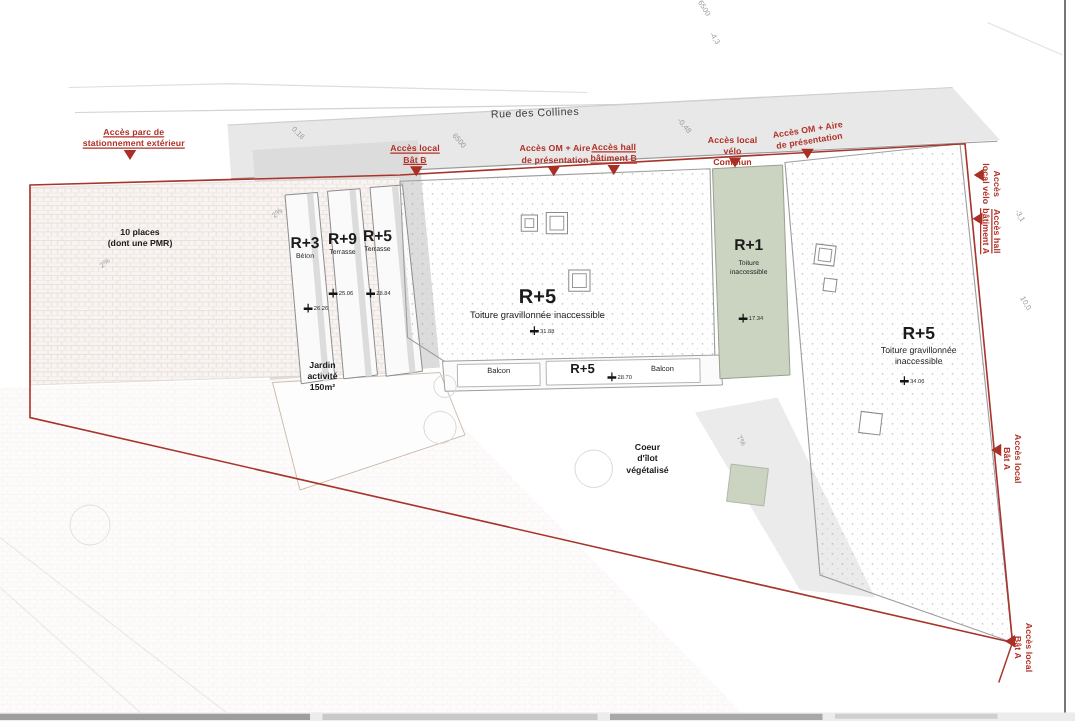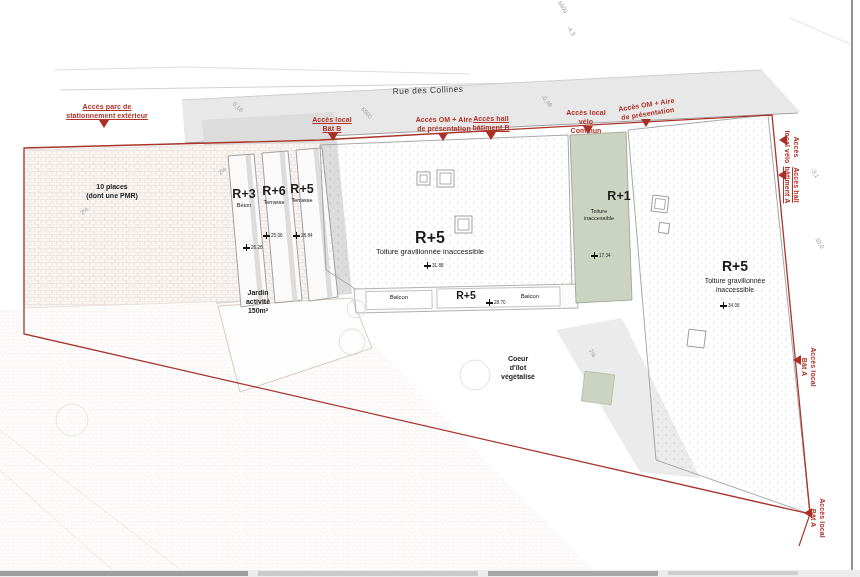--- a/index.html
+++ b/index.html
@@ -164,38 +164,38 @@
 activité
 150m²</div>
     <div class="lbl b" style="left:492px;top:355px;width:52px;font-size:7px;">Coeur
 d'îlot
 végétalisé</div>
 
     <div class="lbl b" style="left:229px;top:187px;width:30px;font-size:12.5px;">R+3</div>
     <div class="lbl" style="left:229px;top:202px;width:30px;font-size:5.5px;">Béton</div>
     <div class="marker" style="left:243px;top:238px;"><span class="cross"></span><span class="val">26.26</span></div>
 
-    <div class="lbl b" style="left:259px;top:184px;width:30px;font-size:12.5px;">R+6</div>
+    <div class="lbl b" style="left:259px;top:184px;width:30px;font-size:12.5px;">R+9</div>
     <div class="lbl" style="left:259px;top:199px;width:30px;font-size:5.5px;">Terrasse</div>
     <div class="marker" style="left:263px;top:226px;"><span class="cross"></span><span class="val">25.06</span></div>
 
     <div class="lbl b" style="left:287px;top:182px;width:30px;font-size:12.5px;">R+5</div>
     <div class="lbl" style="left:287px;top:197px;width:30px;font-size:5.5px;">Terrasse</div>
     <div class="marker" style="left:293px;top:226px;"><span class="cross"></span><span class="val">28.84</span></div>
 
     <div class="lbl b" style="left:395px;top:228px;width:70px;font-size:16px;">R+5</div>
     <div class="lbl" style="left:350px;top:247px;width:160px;font-size:7.5px;">Toiture gravillonnée inaccessible</div>
     <div class="marker" style="left:424px;top:256px;"><span class="cross"></span><span class="val">31.88</span></div>
 
     <div class="lbl" style="left:381px;top:294px;width:36px;font-size:6px;">Balcon</div>
     <div class="lbl b" style="left:450px;top:289px;width:32px;font-size:10.5px;">R+5</div>
     <div class="marker" style="left:486px;top:293px;"><span class="cross"></span><span class="val">28.70</span></div>
     <div class="lbl" style="left:512px;top:293px;width:36px;font-size:6px;">Balcon</div>
 
-    <div class="lbl b" style="left:583px;top:189px;width:32px;font-size:12.5px;margin-left:20px;">R+1</div>
+    <div class="lbl b" style="left:583px;top:189px;width:32px;font-size:12.5px;">R+1</div>
     <div class="lbl" style="left:577px;top:208px;width:44px;font-size:5.5px;">Toiture
 inaccessible</div>
     <div class="marker" style="left:591px;top:246px;"><span class="cross"></span><span class="val">17.34</span></div>
 
     <div class="lbl b" style="left:713px;top:258px;width:44px;font-size:14px;">R+5</div>
     <div class="lbl" style="left:691px;top:277px;width:88px;font-size:7px;">Toiture gravillonnée
 inaccessible</div>
     <div class="marker" style="left:720px;top:296px;"><span class="cross"></span><span class="val">34.06</span></div>
 
     <div class="dim" style="left:556px;top:4px;transform:rotate(58deg);">6500</div>

